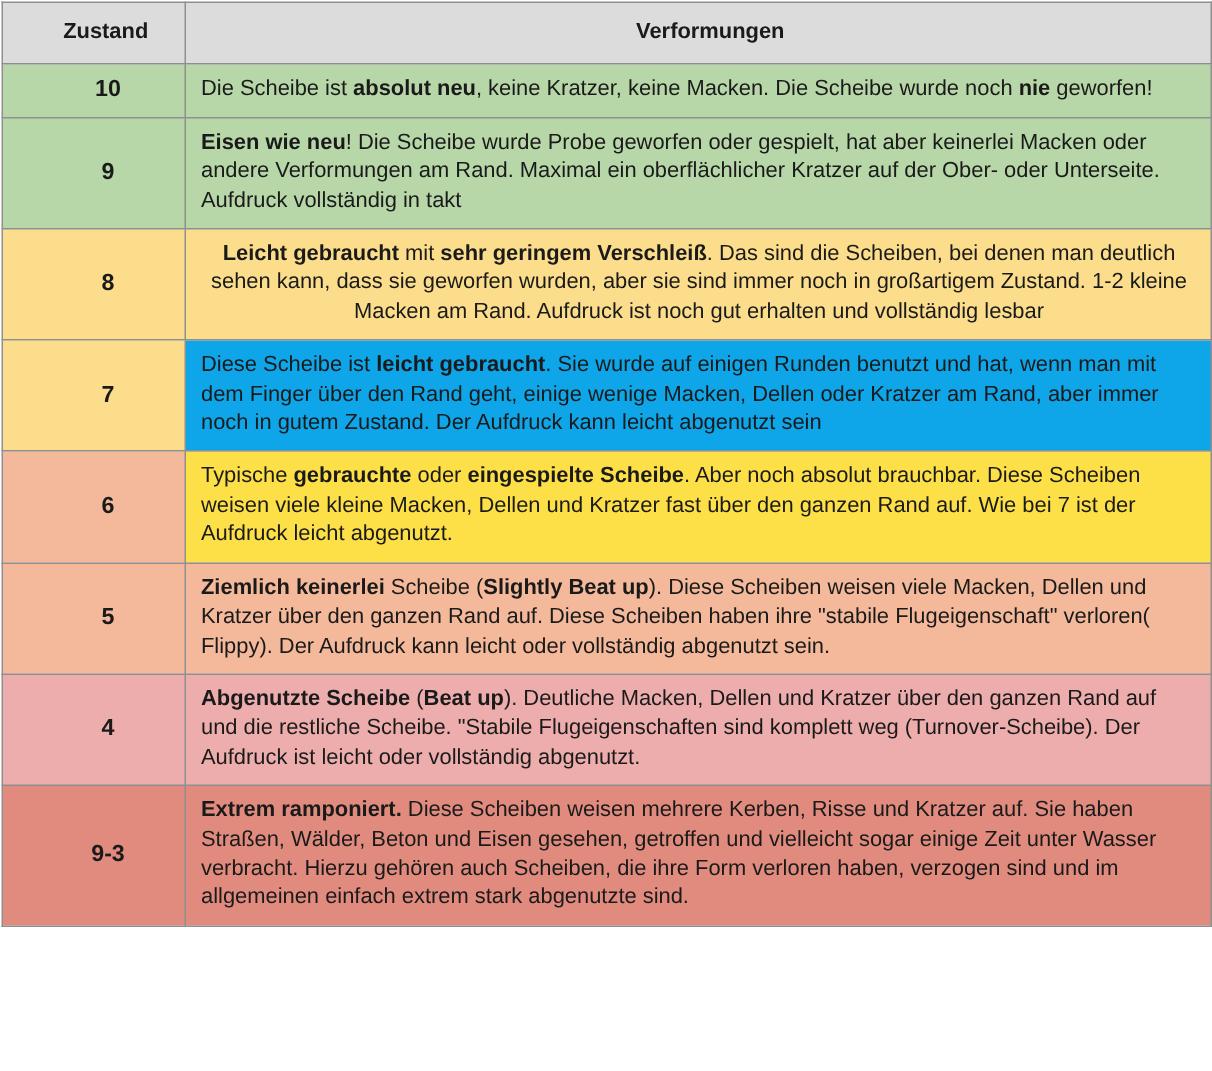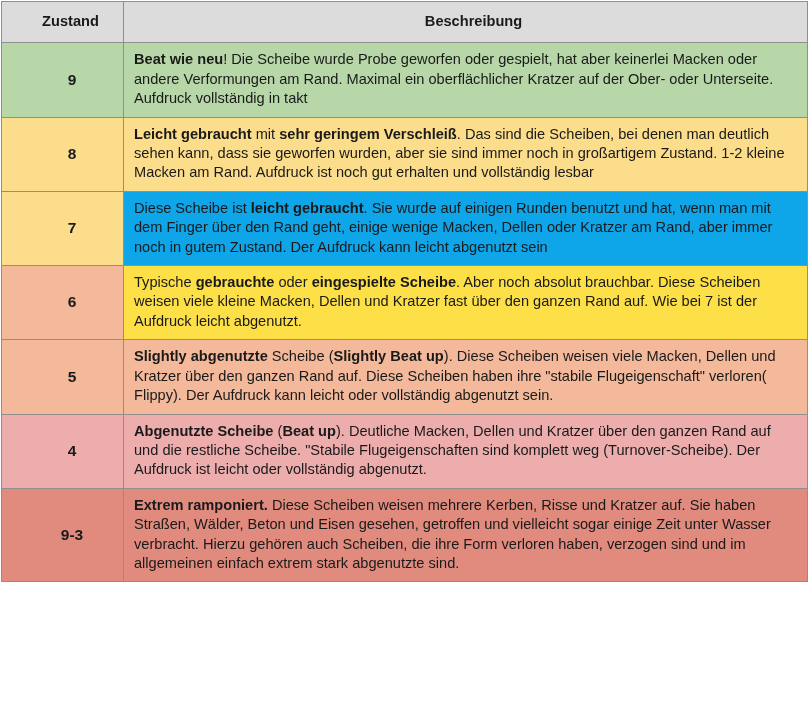--- a/index.html
+++ b/index.html
@@ -54,43 +54,47 @@
 <body>
 
 <table class="grade-table">
   <colgroup>
     <col class="c-state">
     <col class="c-desc">
   </colgroup>
   <thead>
     <tr>
       <th>Zustand</th>
-      <th>Beschreibung</th>
+      <th>Verformungen</th>
     </tr>
   </thead>
   <tbody id="table-body">
       <tr>
+        <td class="state-cell" style="background: rgb(183, 215, 168);">10</td>
+        <td class="desc-cell" style="background: rgb(183, 215, 168);"><span>Die Scheibe ist </span><b>absolut neu</b><span>, keine Kratzer, keine Macken. Die Scheibe wurde noch </span><b>nie</b><span> geworfen!</span></td>
+      </tr>
+      <tr>
         <td class="state-cell" style="background: rgb(183, 215, 168);">9</td>
-        <td class="desc-cell" style="background: rgb(183, 215, 168);"><b>Beat wie neu</b><span>! Die Scheibe wurde Probe geworfen oder gespielt, hat aber keinerlei Macken oder andere Verformungen am Rand. Maximal ein oberflächlicher Kratzer auf der Ober- oder Unterseite. Aufdruck vollständig in takt</span></td>
+        <td class="desc-cell" style="background: rgb(183, 215, 168);"><b>Eisen wie neu</b><span>! Die Scheibe wurde Probe geworfen oder gespielt, hat aber keinerlei Macken oder andere Verformungen am Rand. Maximal ein oberflächlicher Kratzer auf der Ober- oder Unterseite. Aufdruck vollständig in takt</span></td>
       </tr>
       <tr>
         <td class="state-cell" style="background: rgb(251, 221, 139);">8</td>
-        <td class="desc-cell" style="background: rgb(251, 221, 139);"><b>Leicht gebraucht </b><span>mit </span><b>sehr geringem Verschleiß</b><span>. Das sind die Scheiben, bei denen man deutlich sehen kann, dass sie geworfen wurden, aber sie sind immer noch in großartigem Zustand. 1-2 kleine Macken am Rand. Aufdruck ist noch gut erhalten und vollständig lesbar</span></td>
+        <td class="desc-cell" style="background: rgb(251, 221, 139); text-align: center;"><b>Leicht gebraucht </b><span>mit </span><b>sehr geringem Verschleiß</b><span>. Das sind die Scheiben, bei denen man deutlich sehen kann, dass sie geworfen wurden, aber sie sind immer noch in großartigem Zustand. 1-2 kleine Macken am Rand. Aufdruck ist noch gut erhalten und vollständig lesbar</span></td>
       </tr>
       <tr>
         <td class="state-cell" style="background: rgb(251, 221, 139);">7</td>
         <td class="desc-cell" style="background: #0ea5e9;"><span>Diese Scheibe ist </span><b>leicht gebraucht</b><span>. Sie wurde auf einigen Runden benutzt und hat, wenn man mit dem Finger über den Rand geht, einige wenige Macken, Dellen oder Kratzer am Rand, aber immer noch in gutem Zustand. Der Aufdruck kann leicht abgenutzt sein</span></td>
       </tr>
       <tr>
         <td class="state-cell" style="background: rgb(243, 185, 154);">6</td>
         <td class="desc-cell" style="background: #fde047;"><span>Typische </span><b>gebrauchte </b><span>oder </span><b>eingespielte Scheibe</b><span>. Aber noch absolut brauchbar. Diese Scheiben weisen viele kleine Macken, Dellen und Kratzer fast über den ganzen Rand auf. Wie bei 7 ist der Aufdruck leicht abgenutzt.</span></td>
       </tr>
       <tr>
         <td class="state-cell" style="background: rgb(243, 185, 154);">5</td>
-        <td class="desc-cell" style="background: rgb(243, 185, 154);"><b>Slightly abgenutzte </b><span>Scheibe (</span><b>Slightly Beat up</b><span>). Diese Scheiben weisen viele Macken, Dellen und Kratzer über den ganzen Rand auf. Diese Scheiben haben ihre "stabile Flugeigenschaft" verloren( Flippy). Der Aufdruck kann leicht oder vollständig abgenutzt sein.</span></td>
+        <td class="desc-cell" style="background: rgb(243, 185, 154);"><b>Ziemlich keinerlei </b><span>Scheibe (</span><b>Slightly Beat up</b><span>). Diese Scheiben weisen viele Macken, Dellen und Kratzer über den ganzen Rand auf. Diese Scheiben haben ihre "stabile Flugeigenschaft" verloren( Flippy). Der Aufdruck kann leicht oder vollständig abgenutzt sein.</span></td>
       </tr>
       <tr>
         <td class="state-cell" style="background: rgb(238, 173, 173);">4</td>
         <td class="desc-cell" style="background: rgb(238, 173, 173);"><b>Abgenutzte Scheibe </b><span>(</span><b>Beat up</b><span>). Deutliche  Macken, Dellen und Kratzer über den ganzen Rand auf und die restliche Scheibe. "Stabile Flugeigenschaften sind komplett weg (Turnover-Scheibe). Der Aufdruck ist leicht oder vollständig abgenutzt.</span></td>
       </tr>
       <tr>
         <td class="state-cell" style="background: rgb(224, 139, 126);">9-3</td>
         <td class="desc-cell" style="background: rgb(224, 139, 126);"><b>Extrem ramponiert.</b><span> Diese Scheiben weisen mehrere Kerben, Risse und Kratzer auf. Sie haben Straßen, Wälder, Beton und Eisen gesehen, getroffen und vielleicht sogar einige Zeit unter Wasser verbracht. Hierzu gehören auch Scheiben, die ihre Form verloren haben, verzogen sind und im allgemeinen einfach extrem stark abgenutzte sind.</span></td>
       </tr>
     </tbody>

